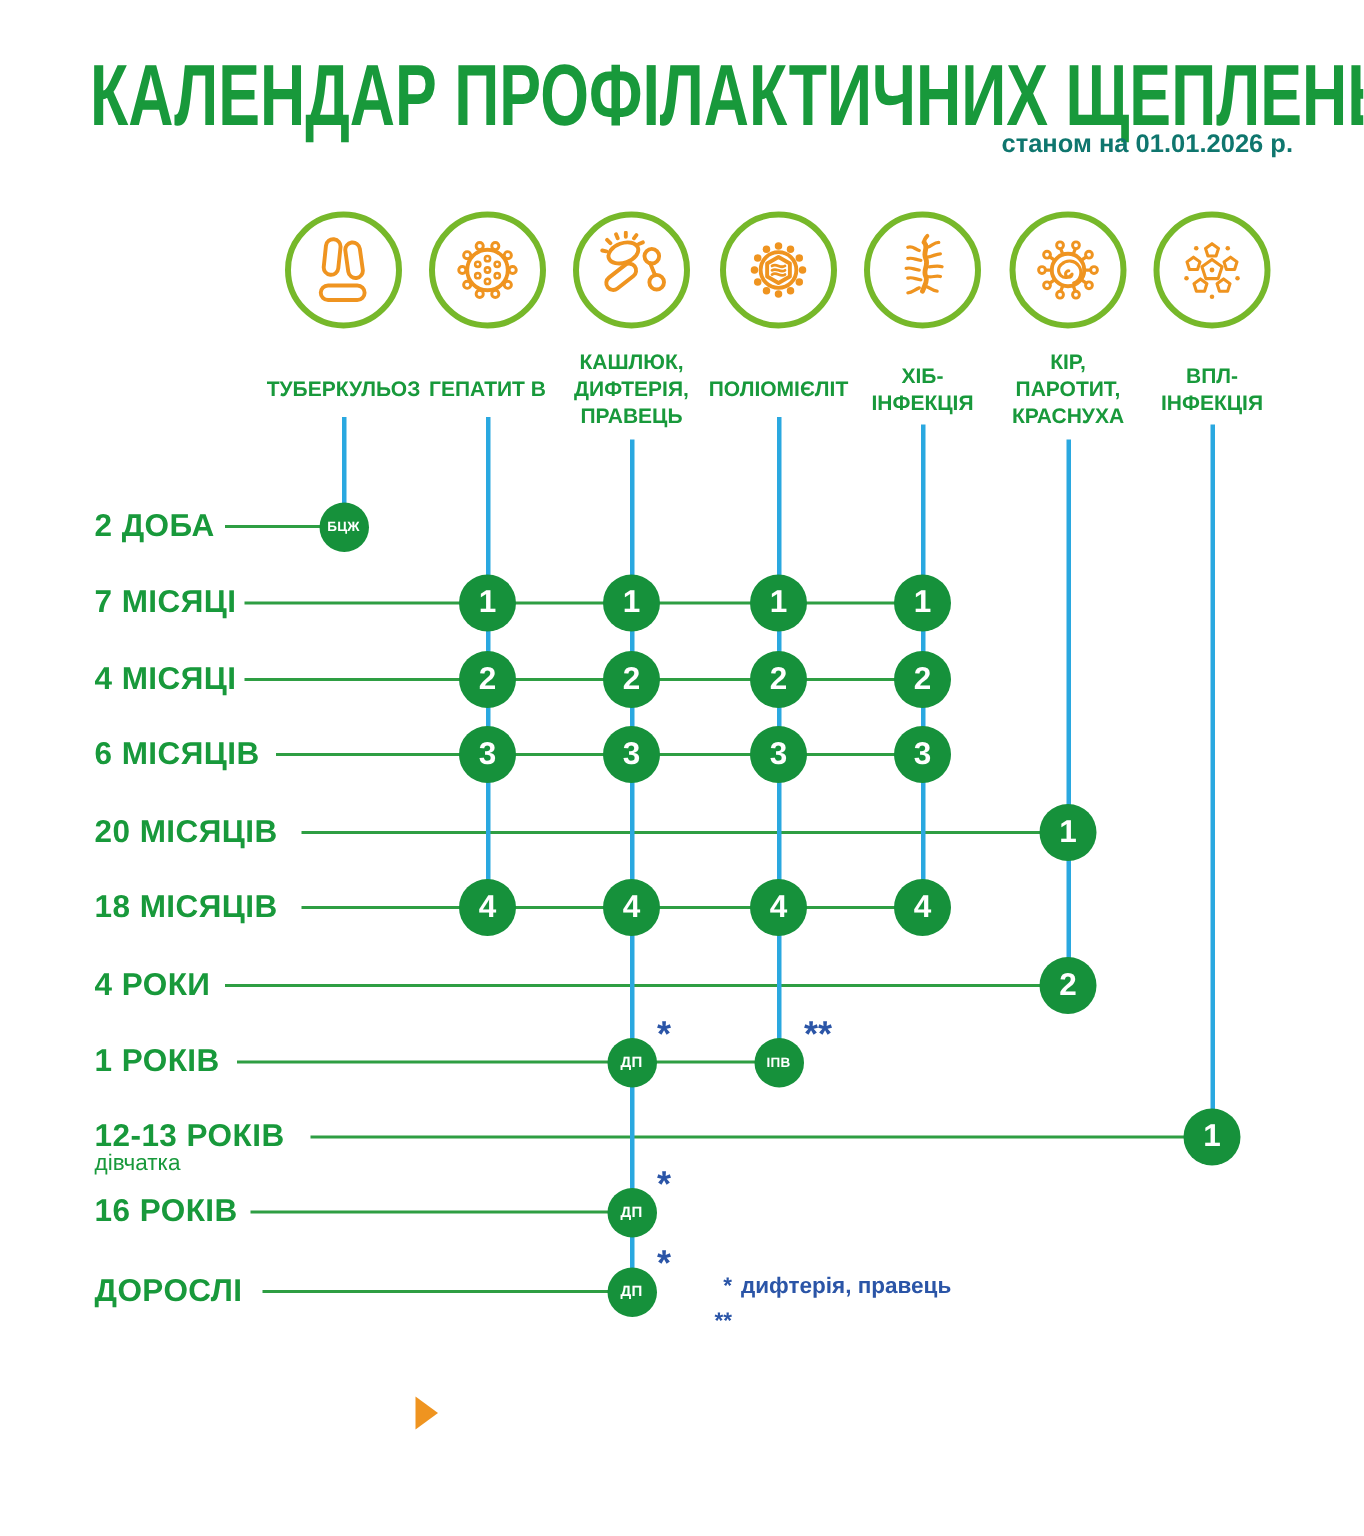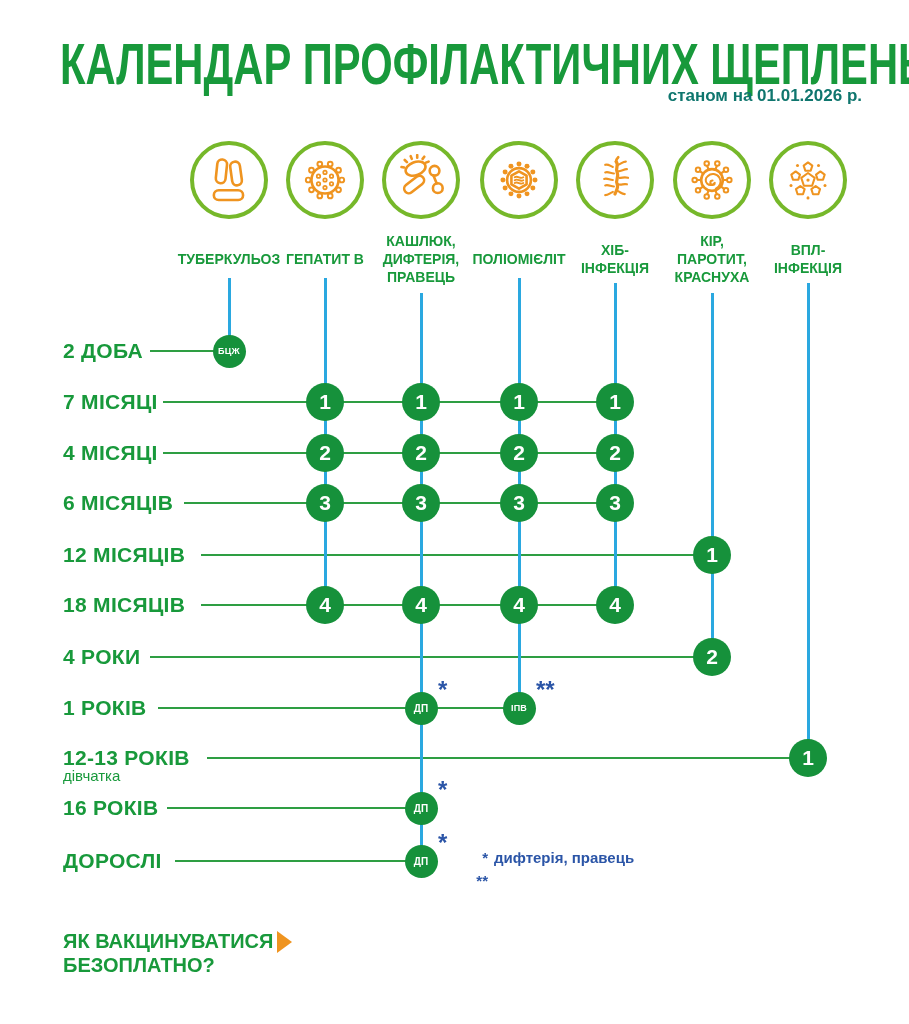--- a/index.html
+++ b/index.html
@@ -183,21 +183,21 @@
             <circle cx="14.3" cy="10.6" r="1.4" fill="#EF9420" stroke="none"></circle>
           </svg>
         </span>
       </div>
       <div class="col-label" style="left: 750px; top: 228px; height: 62px; display: flex; align-items: center; justify-content: center;">ВПЛ-
 ІНФЕКЦІЯ</div>
       <div class="age-label" style="top: 351px;">2 ДОБА</div>
       <div class="age-label" style="top: 402px;">7 МІСЯЦІ</div>
       <div class="age-label" style="top: 453px;">4 МІСЯЦІ</div>
       <div class="age-label" style="top: 503px;">6 МІСЯЦІВ</div>
-      <div class="age-label" style="top: 555px;">12 МІСЯЦІВ</div>
+      <div class="age-label" style="top: 555px;">20 МІСЯЦІВ</div>
       <div class="age-label" style="top: 605px;">18 МІСЯЦІВ</div>
       <div class="age-label" style="top: 657px;">4 РОКИ</div>
       <div class="age-label" style="top: 708px;">1 РОКІВ</div>
       <div class="age-label" style="top: 758px;">12-13 РОКІВ</div>
       <div class="age-sublabel" style="top: 767px;">дівчатка</div>
       <div class="age-label" style="top: 808px;">16 РОКІВ</div>
       <div class="age-label" style="top: 861px;">ДОРОСЛІ</div>
       <div class="dot small" style="left: 212.5px; top: 334.5px; font-size: 9px;">БЦЖ</div>
       <div class="dot num" style="left: 306px; top: 383px;">1</div>
       <div class="dot num" style="left: 402px; top: 383px;">1</div>
@@ -231,16 +231,14 @@
   <div class="footnotes">
     <div class="fn-row">
       <span class="fn-mark">*</span>
       <span class="fn-text">дифтерія, правець</span>
     </div>
     <div class="fn-row">
       <span class="fn-mark">**</span>
     </div>
   </div>
 
-  <div class="faq-heading">ЯК ВАКЦИНУВАТИСЯ
-БЕЗОПЛАТНО?</div>
   <div class="faq-arrow"></div>
 </div>
 
 </body></html>

